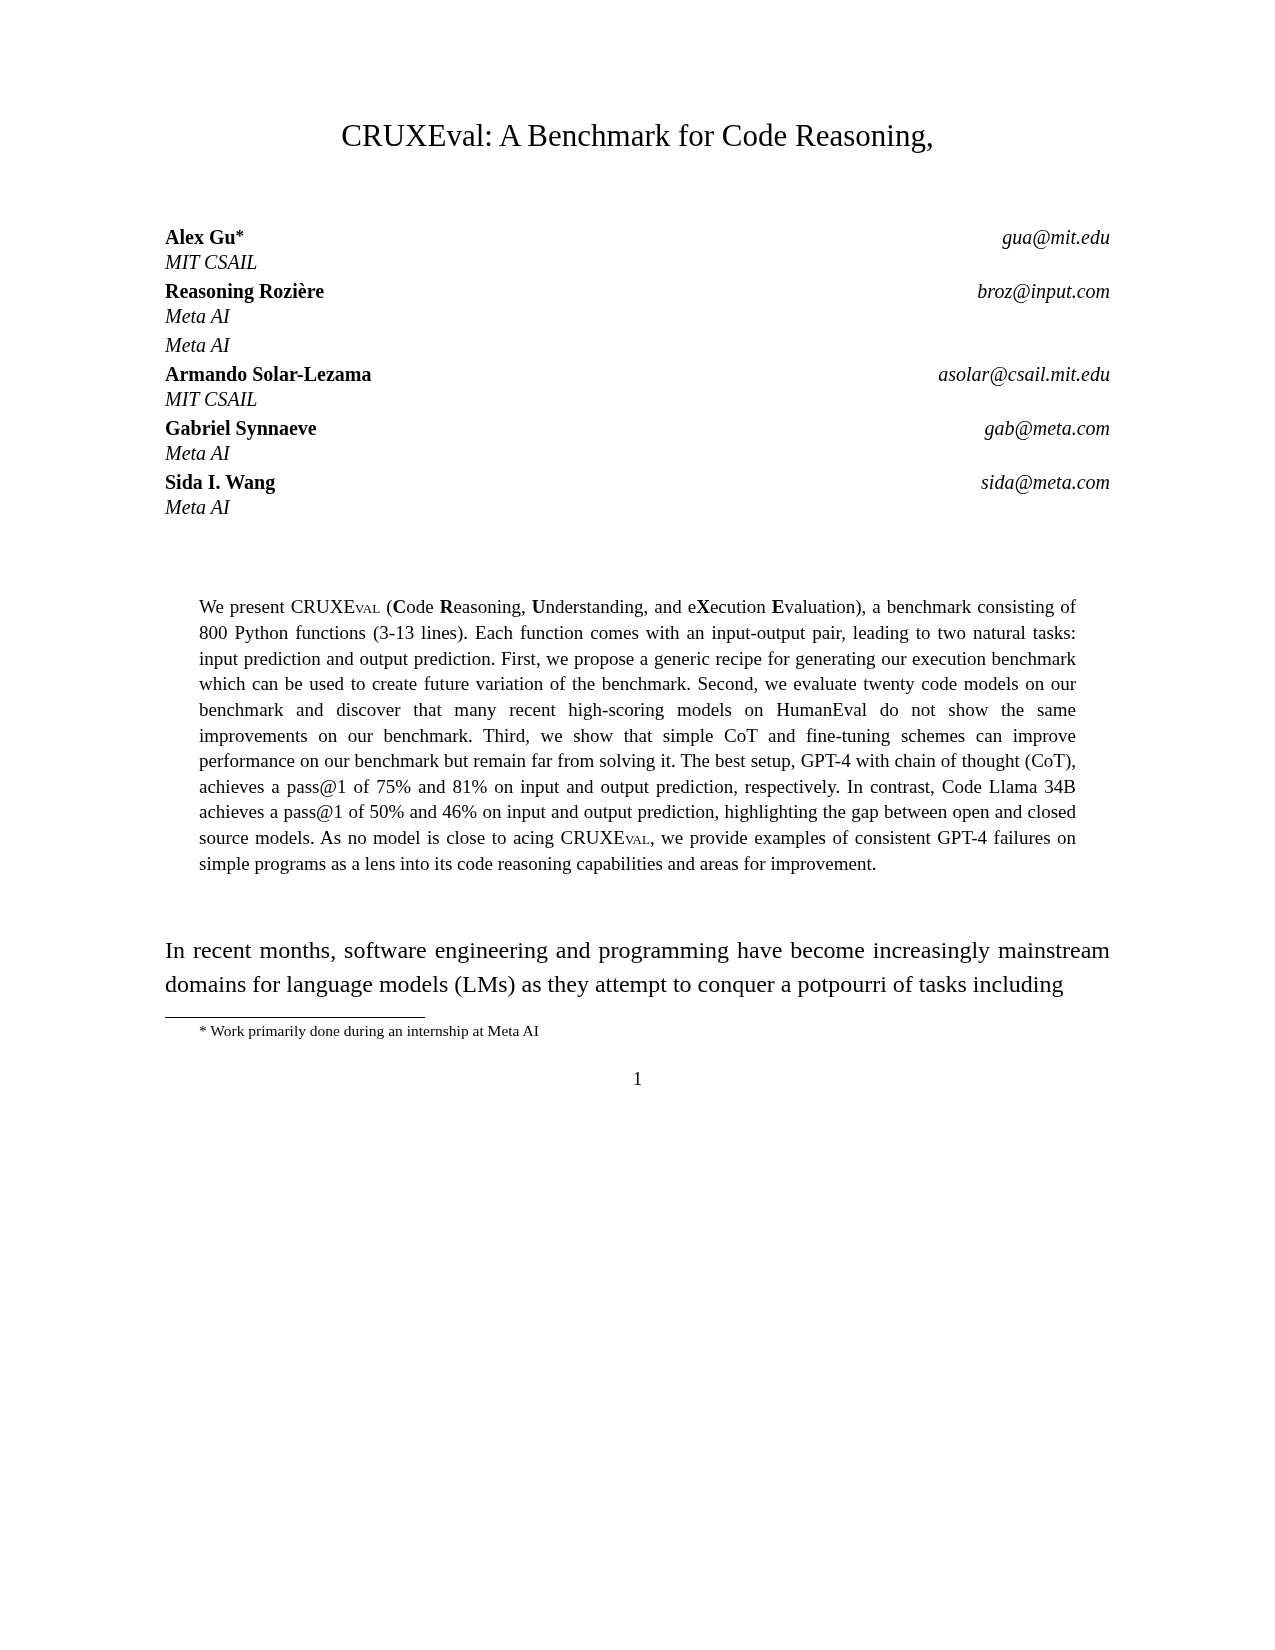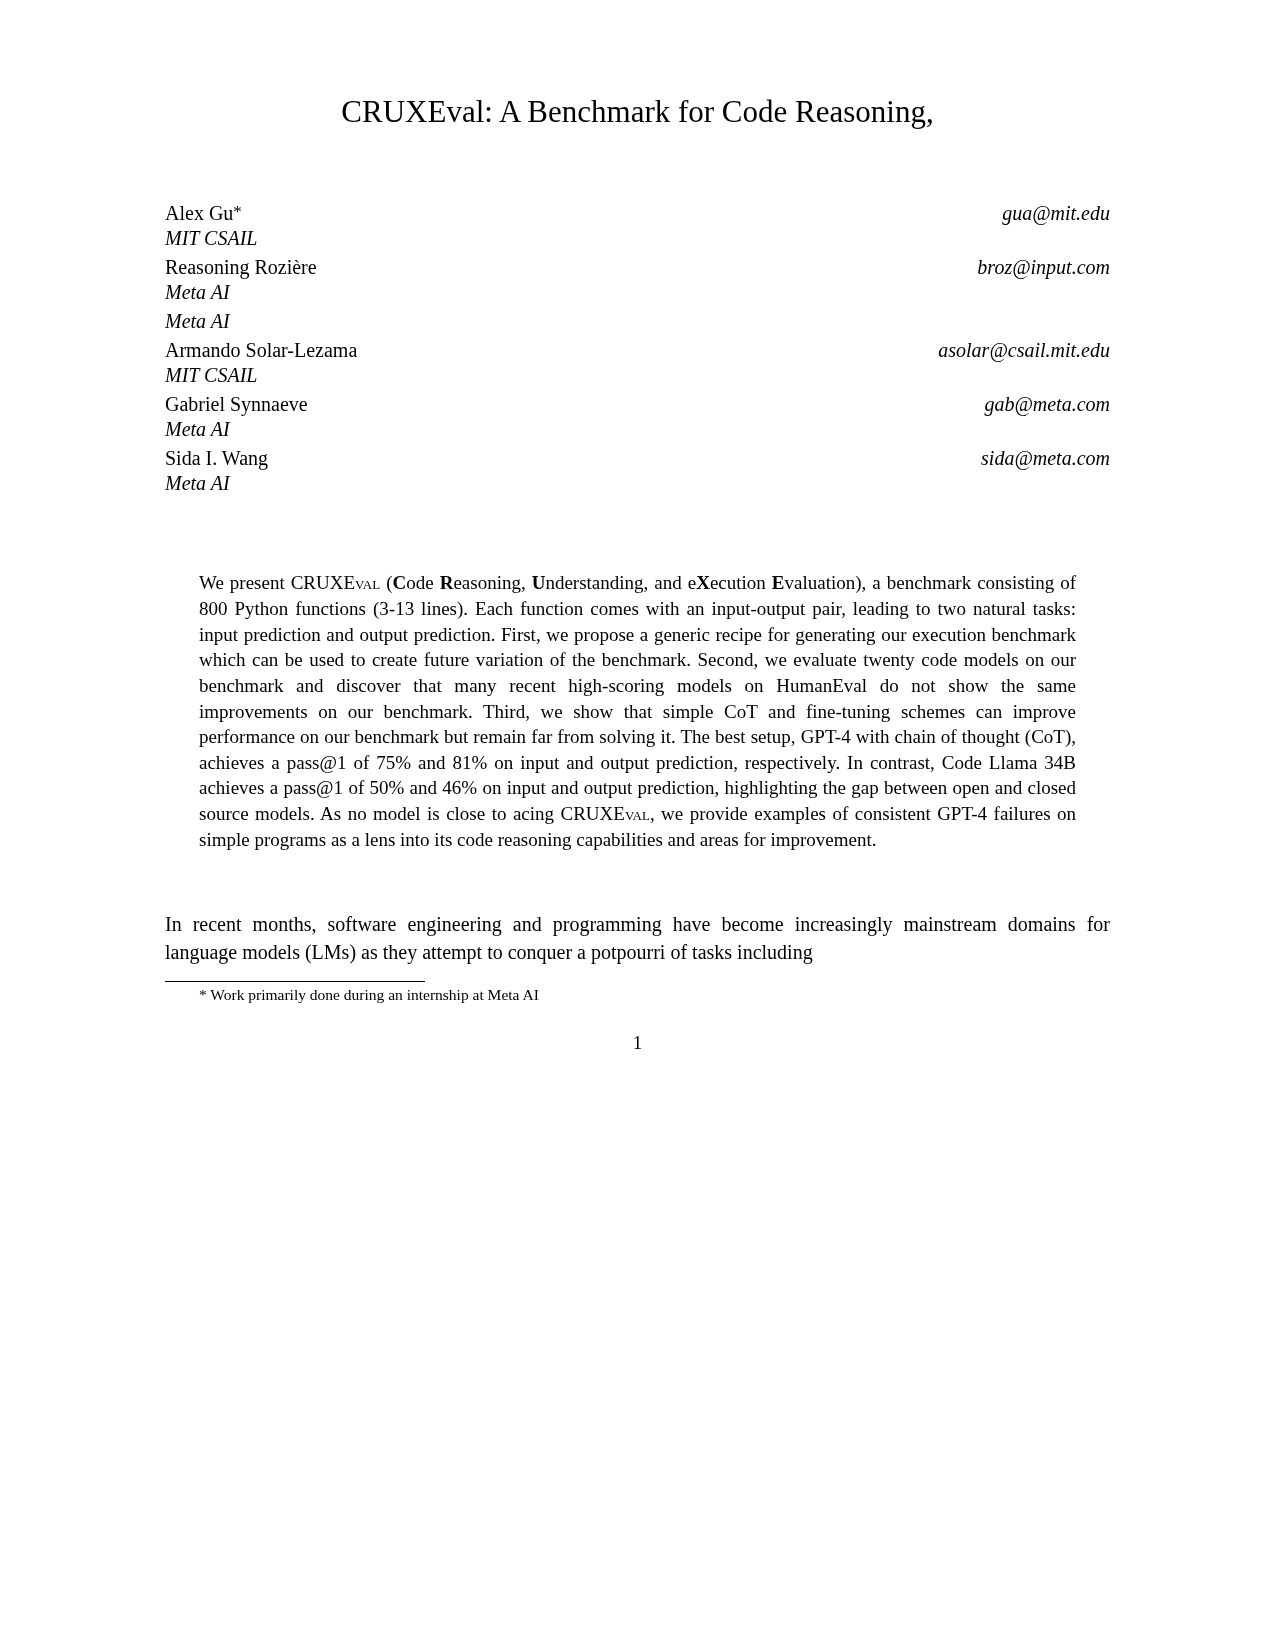--- a/index.html
+++ b/index.html
@@ -5,41 +5,41 @@
     body {
       font-family: "Palatino Linotype", "Book Antiqua", Palatino, serif;
       background: white;
       margin: 0;
       padding: 0;
       width: 1275px;
       height: 1650px;
       position: relative;
     }
     .page {
-      padding: 92px 165px 60px 165px;
+      padding: 116px 165px 60px 165px;
       box-sizing: border-box;
     }
     .title {
       text-align: center;
       font-size: 31px;
       line-height: 1.3;
       margin-bottom: 70px;
       font-weight: normal;
     }
     .authors-block {
       margin-bottom: 75px;
     }
     .author-row {
       display: flex;
       justify-content: space-between;
       align-items: baseline;
       margin-bottom: 2px;
     }
     .author-name {
-      font-weight: normal;
+      font-weight: bold;
       font-size: 20px;
     }
     .author-email {
       font-style: italic;
       font-size: 20px;
     }
     .author-affiliation {
       font-style: italic;
       font-size: 20px;
       margin-bottom: 6px;
@@ -59,21 +59,21 @@
     .section-heading {
       font-size: 26px;
       font-weight: bold;
       margin-bottom: 26px;
     }
     .section-number {
       display: inline-block;
       margin-right: 20px;
     }
     .body-text {
-      font-size: 20px;
+      font-size: 24px;
       line-height: 1.4;
       text-align: justify;
       margin-bottom: 12px;
     }
     .footnote-rule {
       border: none;
       border-top: 1px solid #000;
       width: 260px;
       margin: 15px 0 4px 0;
     }

